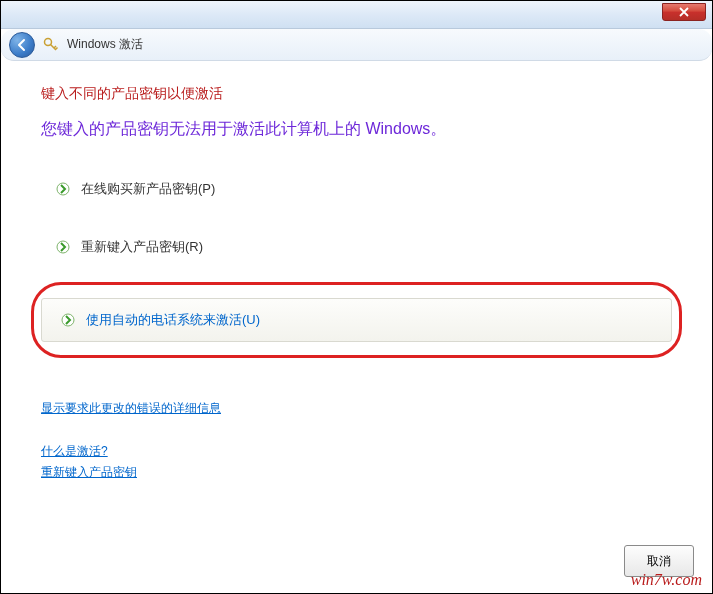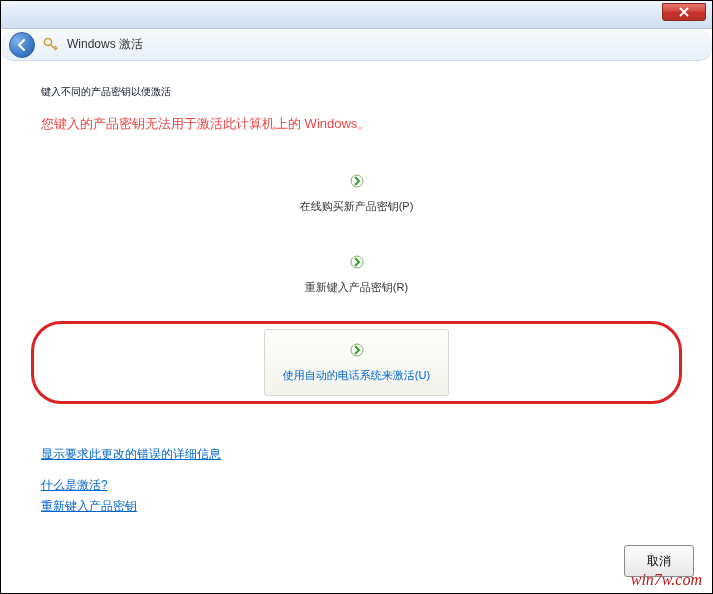--- a/index.html
+++ b/index.html
@@ -61,41 +61,40 @@
   display: flex;
   align-items: center;
   justify-content: center;
   color: #c9a033;
 }
 .window-title { font-size: 12px; color: #333; }
 .content {
   padding: 24px 40px 0 40px;
 }
 .heading {
-  color: #0f172a;
-  font-size: 10px;
+  color: #b91c1c;
+  font-size: 14px;
   margin-bottom: 16px;
 }
 .subtext {
-  color: #ef4444;
-  font-size: 13px;
+  color: #6d28d9;
+  font-size: 16px;
   margin-bottom: 30px;
 }
 .option-list { margin-bottom: 30px; }
 .option {
   display: flex;
   align-items: center;
   gap: 10px;
   padding: 10px 14px;
   margin: 20px 0;
   cursor: pointer;
-  font-size: 11px;
+  font-size: 13px;
   color: #333;
   position: relative;
-  flex-direction: column;
 }
 .option .arrow-icon {
   width: 16px;
   height: 16px;
   flex-shrink: 0;
 }
 .option.highlighted-wrap {
   position: relative;
   margin: 14px -6px;
 }
@@ -107,36 +106,36 @@
   bottom: -8px;
   border: 3px solid #d22;
   border-radius: 30px;
   pointer-events: none;
 }
 .option.hovered {
   background: linear-gradient(to bottom, #fdfdfb, #f3f3ed);
   border: 1px solid #d9d9d0;
   border-radius: 3px;
   padding: 12px 18px;
-  margin: 0 6px;
+  margin: 8px 6px;
 }
 .option.hovered .label { color: #0066cc; }
 .links {
   margin-top: 50px;
 }
 .links a {
   display: block;
   color: #0066cc;
   text-decoration: underline;
   font-size: 12px;
   margin-bottom: 4px;
   cursor: pointer;
   width: fit-content;
 }
-.links a.first-link { margin-bottom: 14px; }
+.links a.first-link { margin-bottom: 26px; }
 .footer {
   position: absolute;
   bottom: 16px;
   right: 18px;
 }
 .cancel-btn {
   min-width: 70px;
   height: 32px;
   background: linear-gradient(to bottom, #fdfdfd, #e8e8e8);
   border: 1px solid #8a8a8a;

